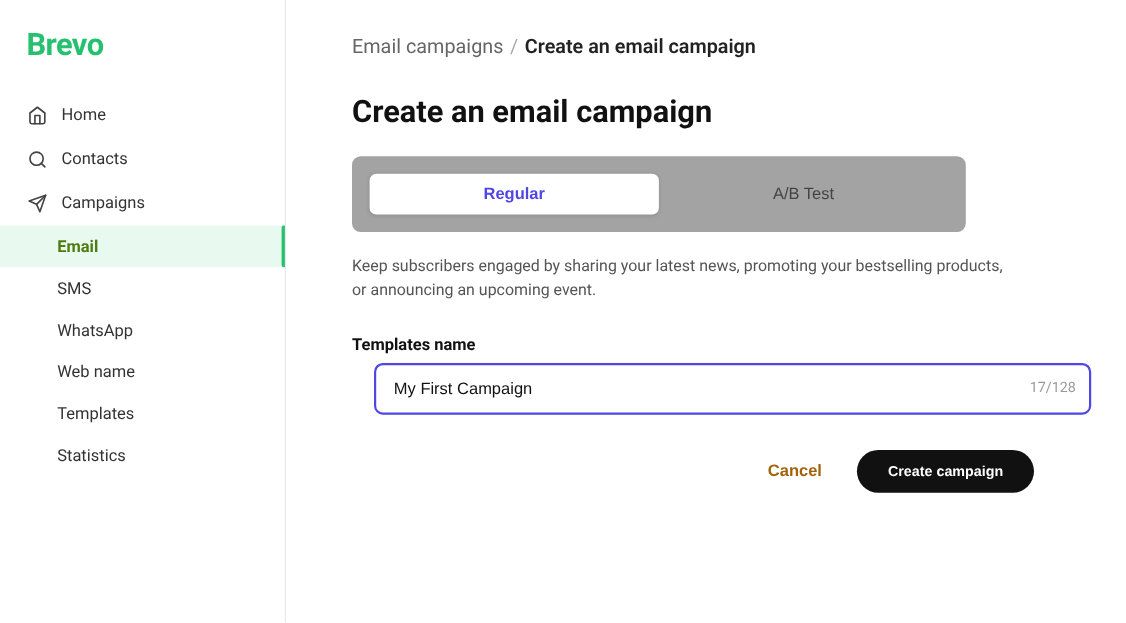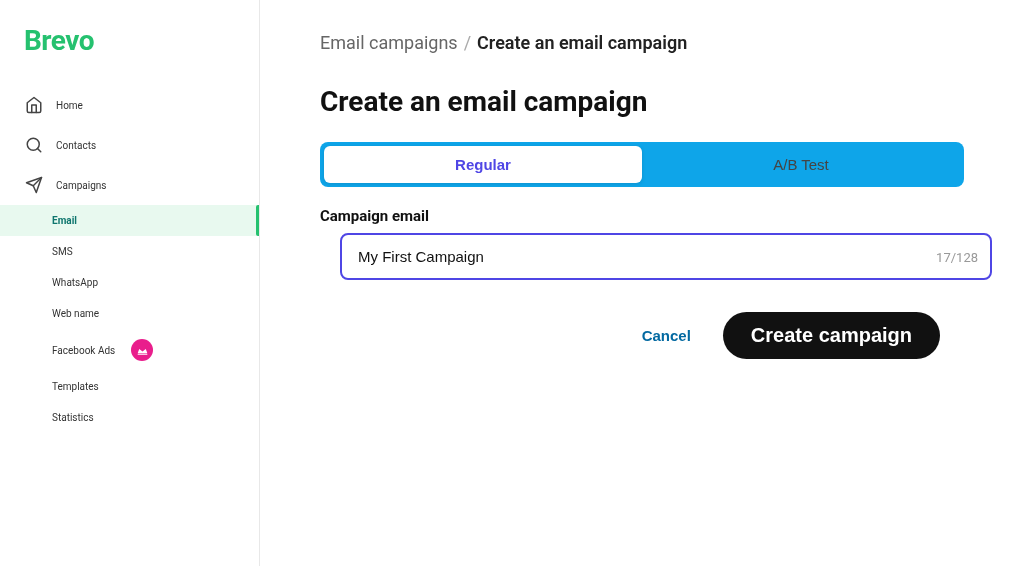--- a/index.html
+++ b/index.html
@@ -28,33 +28,32 @@
     .logo-text {
       font-size: 28px;
       font-weight: 700;
       color: #25c16f;
       letter-spacing: -0.5px;
       text-align: center;
     }
 
     .sidebar-item {
       display: flex;
-      align-items: center;
       gap: 12px;
       padding: 10px 24px;
       cursor: pointer;
-      font-size: 10px;
+      font-size: 15px;
       color: #333;
       border-radius: 0;
       position: relative;
     }
     .sidebar-item.active {
       background: #e8f9ef;
       font-weight: 700;
-      color: #0f766e;
+      color: #4d7c0f;
     }
     .sidebar-item.active::after {
       content: '';
       position: absolute;
       right: 0;
       top: 0;
       bottom: 0;
       width: 3px;
       background: #25c16f;
       border-radius: 2px 0 0 2px;
@@ -116,24 +115,24 @@
     .page-title {
       font-size: 28px;
       font-weight: 700;
       color: #111;
       margin-bottom: 24px;
     }
 
     
     .tab-toggle {
       display: flex;
-      background: #0ea5e9;
+      background: #a3a3a3;
       border-radius: 8px;
-      padding: 4px;
-      width: 644px;
+      padding: 16px;
+      width: 558px;
       margin-bottom: 20px;
     }
     .tab-btn {
       flex: 1;
       padding: 10px 0;
       border: none;
       background: transparent;
       font-size: 15px;
       font-weight: 500;
       cursor: pointer;
@@ -195,33 +194,33 @@
     .action-row {
       display: flex;
       align-items: center;
       gap: 16px;
       justify-content: flex-end;
       width: 620px;
     }
     .cancel-btn {
       background: transparent;
       border: none;
-      color: #0369a1;
+      color: #a16207;
       font-size: 15px;
       font-weight: 600;
       cursor: pointer;
       padding: 10px 16px;
     }
     .create-btn {
       background: #111;
       color: #fff;
       border: none;
       border-radius: 50px;
       padding: 12px 28px;
-      font-size: 20px;
+      font-size: 13px;
       font-weight: 700;
       cursor: pointer;
     }
   </style>
 </head>
 <body>
 
 <aside class="sidebar">
   <div class="sidebar-logo">
     <span class="logo-text">Brevo</span>
@@ -266,29 +265,20 @@
   </div>
 
   <div class="sidebar-item sub">
     <span>WhatsApp</span>
   </div>
 
   <div class="sidebar-item sub">
     <span>Web name</span>
   </div>
 
-  <div class="sidebar-item sub">
-    <span>Facebook Ads</span>
-    <span class="badge-crown">
-      <svg viewBox="0 0 24 24" fill="white">
-        <path d="M3 17l3-8 6 5 6-5 3 8H3z"></path>
-        <rect x="3" y="18" width="18" height="2" rx="1" fill="white"></rect>
-      </svg>
-    </span>
-  </div>
 
   <div class="sidebar-item sub">
     <span>Templates</span>
   </div>
 
   <div class="sidebar-item sub">
     <span>Statistics</span>
   </div>
 </aside>
 
@@ -300,22 +290,23 @@
     <span class="breadcrumb-current">Create an email campaign</span>
   </div>
 
   <h1 class="page-title">Create an email campaign</h1>
 
   <div class="tab-toggle">
     <button class="tab-btn active">Regular</button>
     <button class="tab-btn inactive">A/B Test</button>
   </div>
 
-
-  <div class="field-label">Campaign email</div>
+  <p class="description">Keep subscribers engaged by sharing your latest news, promoting your bestselling products, or announcing an upcoming event.</p>
+
+  <div class="field-label">Templates name</div>
 
   <div class="input-wrap">
     <input class="campaign-input" type="text" value="My First Campaign" style="">
     <span class="char-count">17/128</span>
   </div>
 
   <div class="action-row">
     <button class="cancel-btn">Cancel</button>
     <button class="create-btn">Create campaign</button>
   </div>

